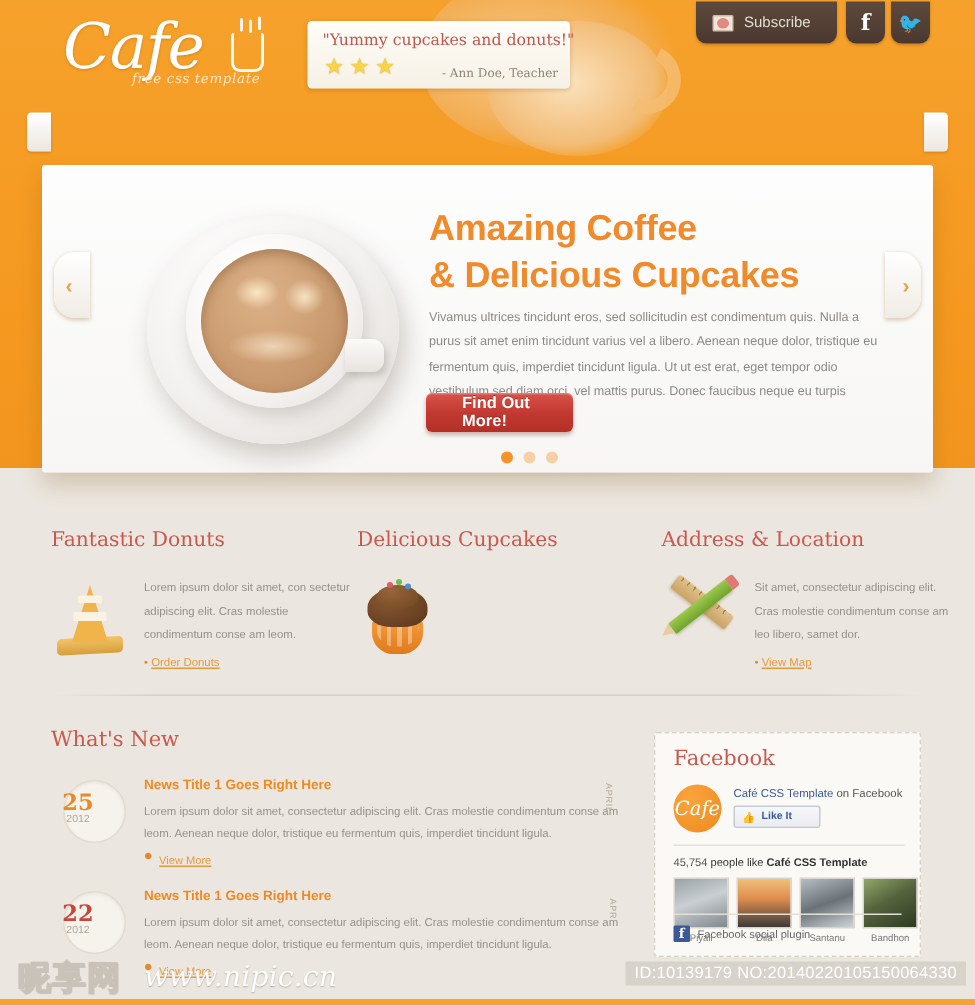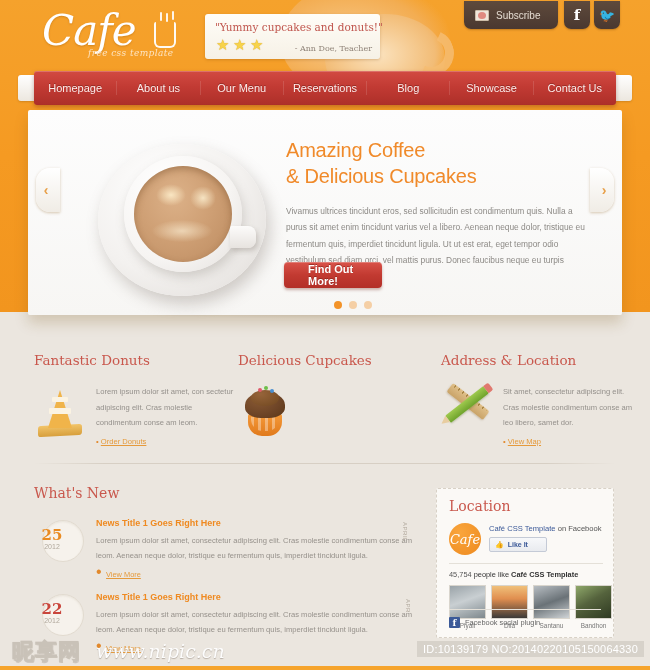--- a/index.html
+++ b/index.html
@@ -216,21 +216,21 @@
   .handle {
     position: absolute; left: 140px; top: 98px; width: 26px; height: 22px;
     background: linear-gradient(180deg,#fcfbfa,#e7e3df);
     border-radius: 0 8px 8px 0;
     box-shadow: 2px 3px 5px rgba(120,110,100,.3);
   }
 
   
   .hero-title {
     position: absolute; left: 258px; top: 28px;
-    font-size: 20px; color: #f08a2a; font-weight: normal;
+    font-size: 24px; color: #f08a2a; font-weight: bold;
     line-height: 1.28; letter-spacing: -.2px;
   }
   .hero-para {
     position: absolute; left: 258px; top: 93px; width: 305px;
     font-size: 8.4px; color: #8d8a86; line-height: 1.95;
   }
   .hero-btn {
     position: absolute; left: 256px; top: 152px;
     width: 98px; height: 26px;
     background: linear-gradient(180deg,#d9534a 0%,#c23a31 50%,#b32f27 100%);
@@ -512,29 +512,20 @@
 <div class="sq-btn sq-fb">
   <span>f</span>
 </div>
 <div class="sq-btn sq-tw">
   <span>🐦</span>
 </div>
 
 <div class="nav-wrap">
   <div class="nav-ear nav-ear-l"></div>
   <div class="nav-ear nav-ear-r"></div>
-  <div class="nav">
-    <div class="nav-item">Homepage</div>
-    <div class="nav-item">About us</div>
-    <div class="nav-item">Our Menu</div>
-    <div class="nav-item">Reservations</div>
-    <div class="nav-item">Blog</div>
-    <div class="nav-item">Showcase</div>
-    <div class="nav-item">Contact Us</div>
-  </div>
 </div>
 
 <div class="hero-shadow-b"></div>
 <div class="hero">
 
   <div class="hero-arrow hero-arrow-l">
     <span>‹</span>
   </div>
   <div class="hero-arrow hero-arrow-r">
     <span>›</span>
@@ -637,21 +628,21 @@
   <div class="date-month">APR</div>
   <div class="news-body">
     <div class="news-title">News Title 1 Goes Right Here</div>
     <div class="news-text">Lorem ipsum dolor sit amet, consectetur adipiscing elit. Cras molestie condimentum conse am leom. Aenean neque dolor, tristique eu fermentum quis, imperdiet tincidunt ligula.</div>
     <span class="bullet">•</span>
     <a class="news-link">View More</a>
   </div>
 </div>
 
 <div class="fb">
-  <div class="fb-title">Location</div>
+  <div class="fb-title">Facebook</div>
   <div class="fb-avatar">Cafe</div>
   <div class="fb-pagename">
     <span>Café CSS Template</span><span class="sfx"> on Facebook</span>
   </div>
   <div class="fb-like">
     <span>👍</span>
     <span>Like It</span>
   </div>
   <div class="fb-count">
     <span class="num">45,754</span>

